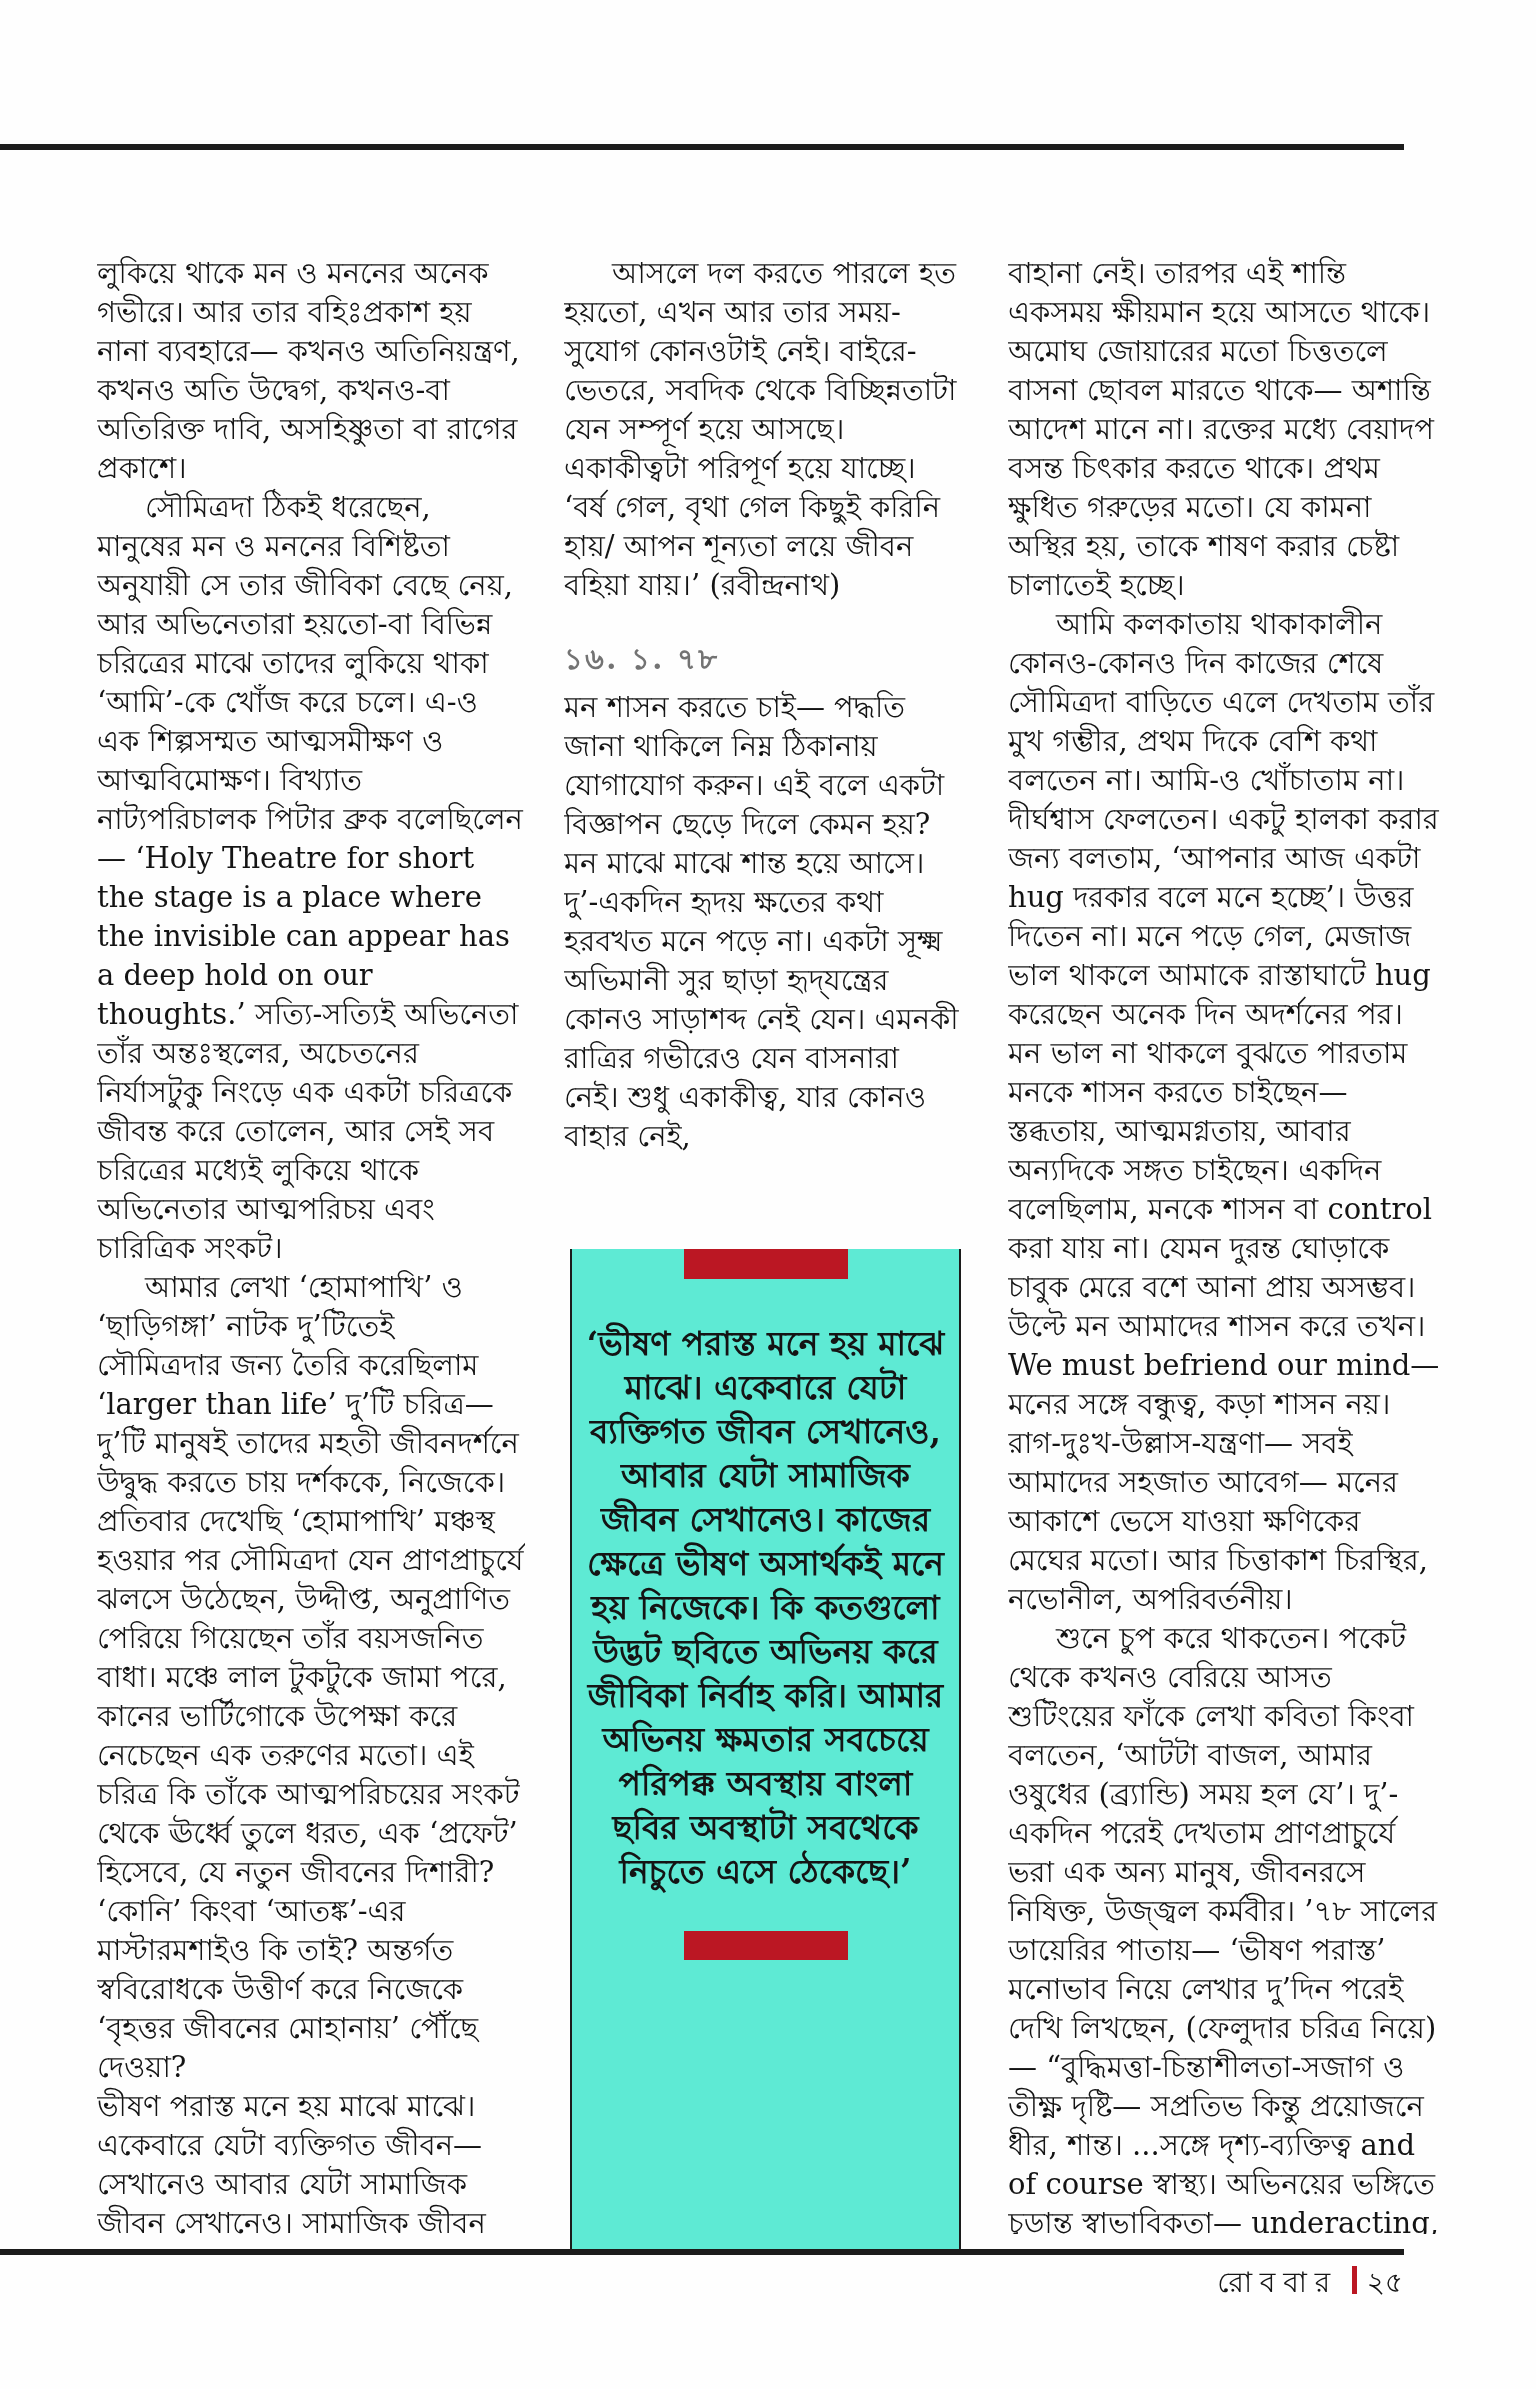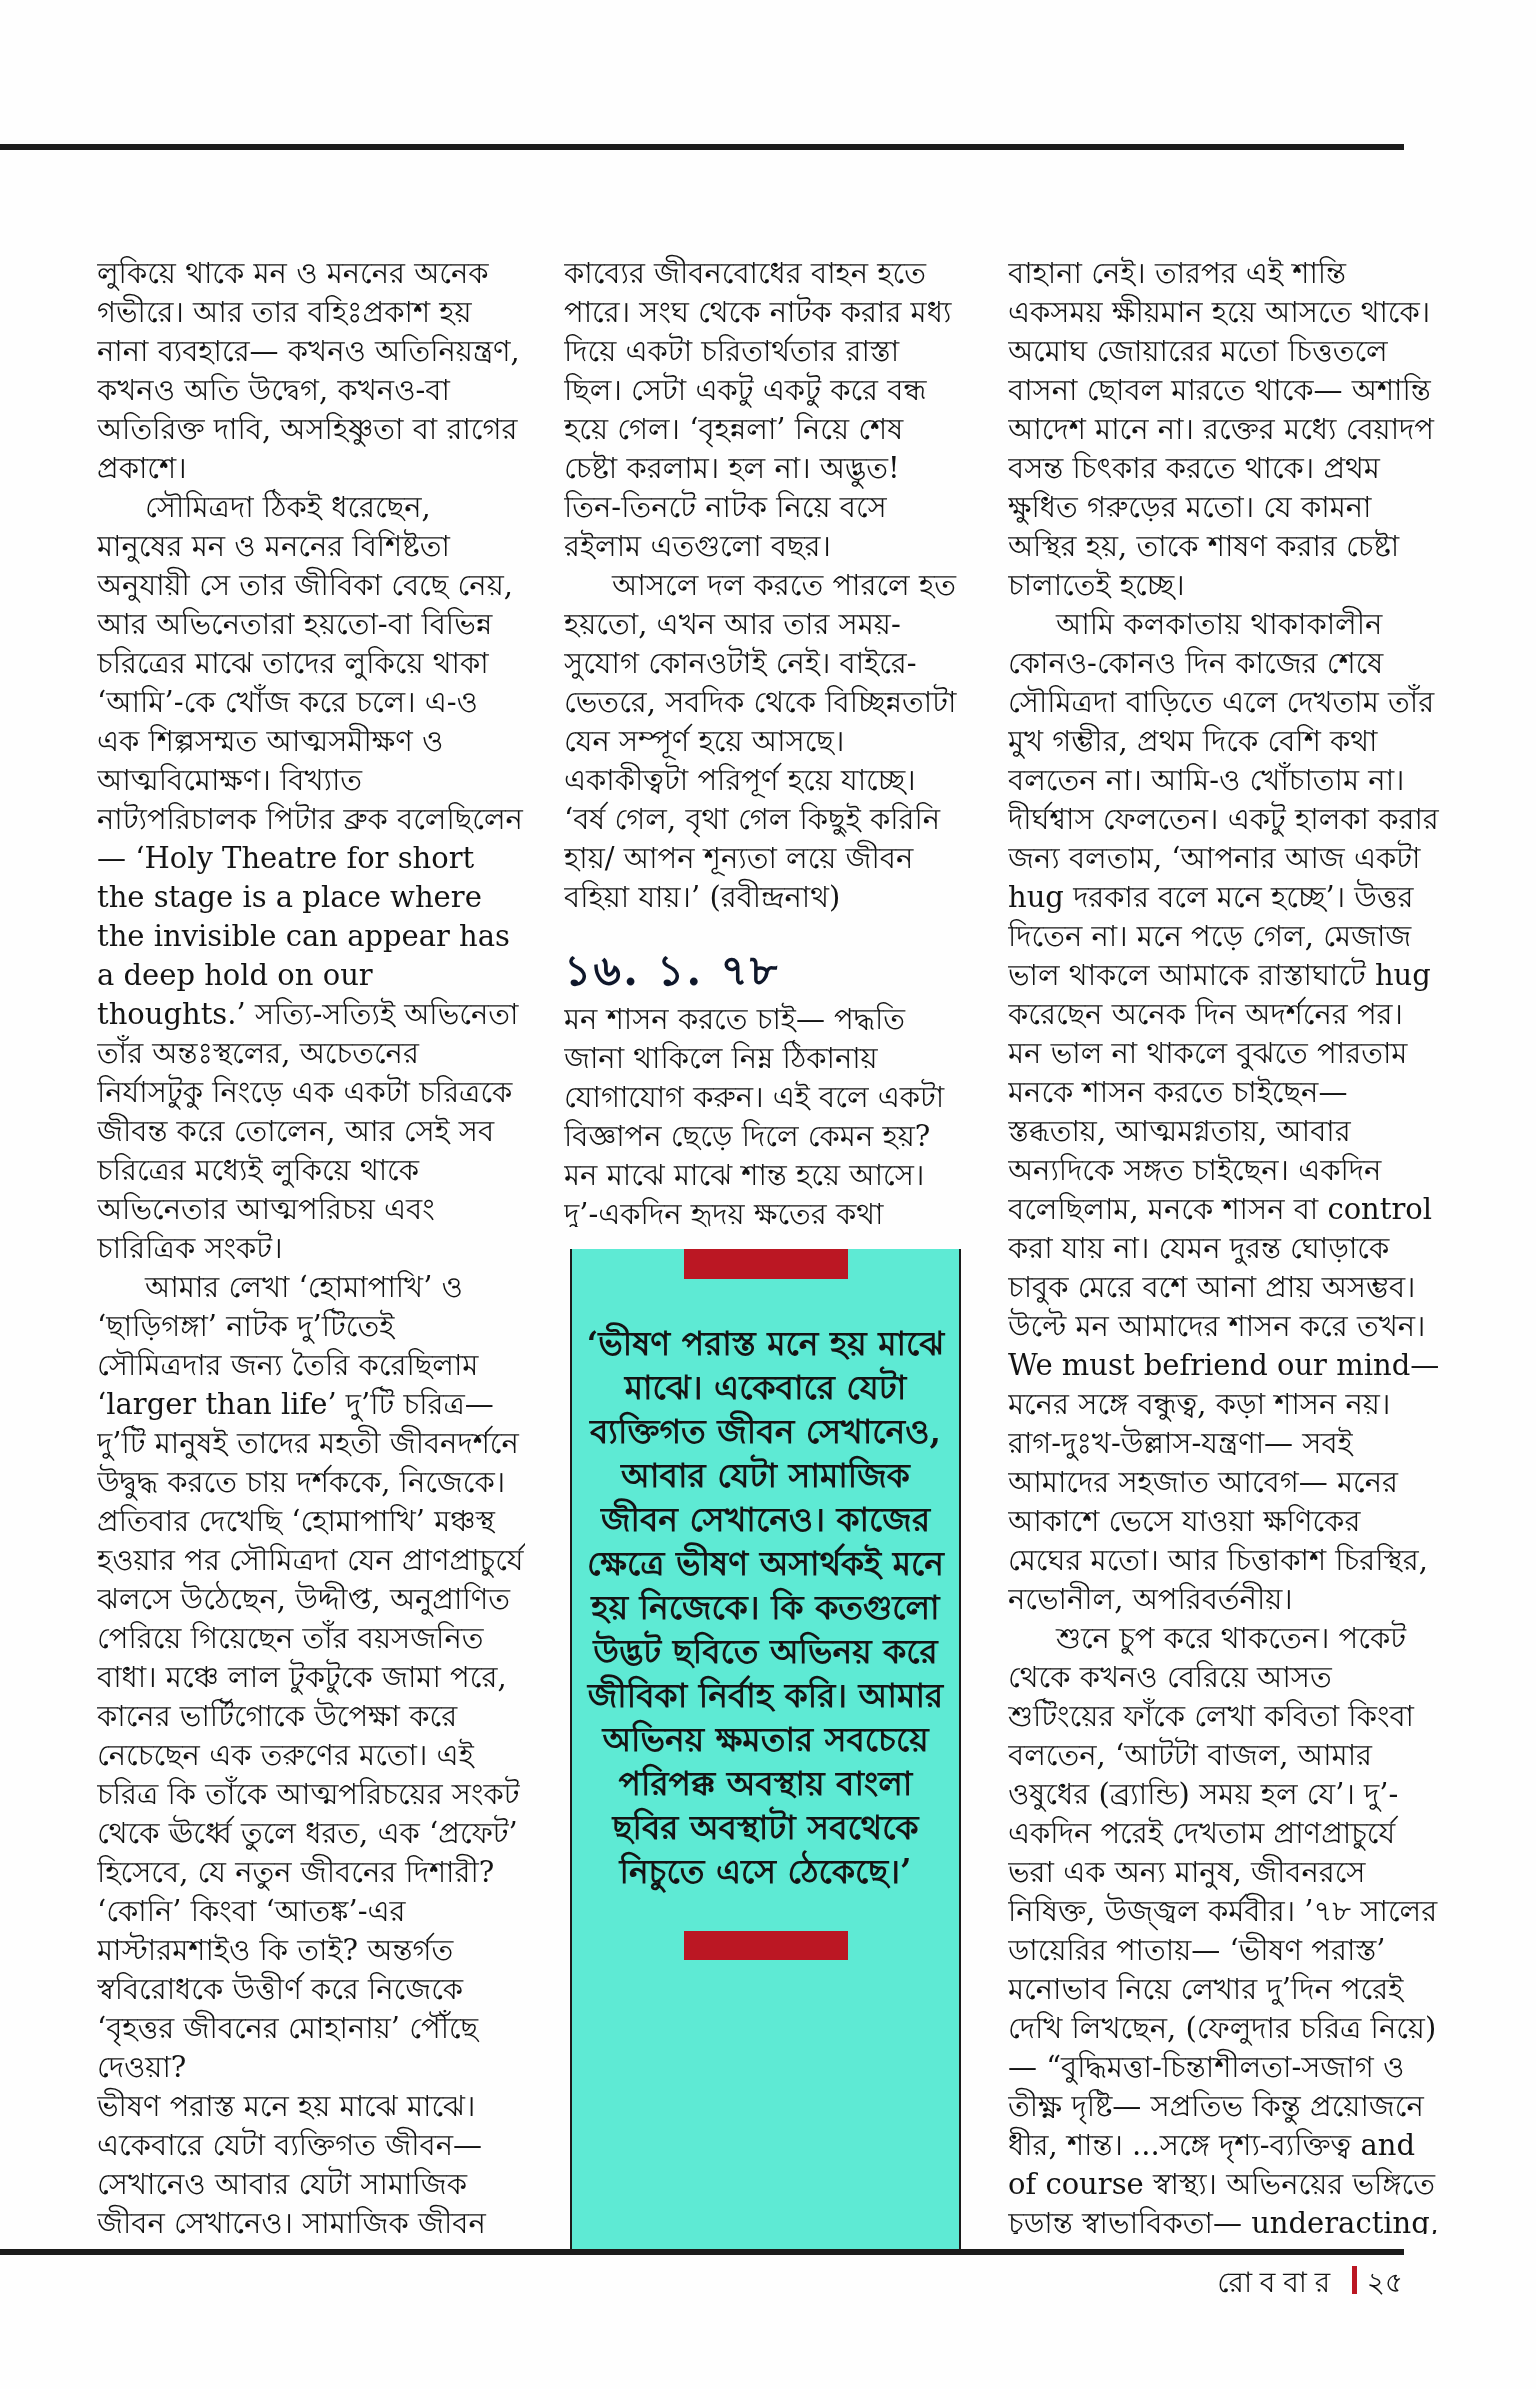--- a/index.html
+++ b/index.html
@@ -26,22 +26,22 @@
     overflow:hidden;
   }
   .col-1 { left:97px;  width:428px; height:1980px; }
   .col-2 { left:564px;  width:395px; height:973px; }
   .col-3 { left:1008px; width:434px; height:1980px; }
 
   .para { text-align:left; }
   .para.indent { text-indent:48px; }
 
   .date-heading {
-    color:#0f172a;
-    font-size:42px; line-height:36px;
+    color:#737373;
+    font-size:29px; line-height:36px;
     font-weight:bold;
     letter-spacing:2.3px;
     margin:36px 0 11px 0;
   }
 
   .pullquote {
     position:absolute;
     left:570px; top:1249px;
     width:391px; height:1004px;
     border-left:2.3px solid #1c1c1c;
@@ -84,21 +84,20 @@
   <div class="rule rule-top"></div>
 
   <div class="col col-1">
     <p class="para">লুকিয়ে থাকে মন ও মননের অনেক গভীরে। আর তার বহিঃপ্রকাশ হয় নানা ব্যবহারে— কখনও অতিনিয়ন্ত্রণ, কখনও অতি উদ্বেগ, কখনও-বা অতিরিক্ত দাবি, অসহিষ্ণুতা বা রাগের প্রকাশে।</p>
     <p class="para indent">সৌমিত্রদা ঠিকই ধরেছেন, মানুষের মন ও মননের বিশিষ্টতা অনুযায়ী সে তার জীবিকা বেছে নেয়, আর অভিনেতারা হয়তো-বা বিভিন্ন চরিত্রের মাঝে তাদের লুকিয়ে থাকা ‘আমি’-কে খোঁজ করে চলে। এ-ও এক শিল্পসম্মত আত্মসমীক্ষণ ও আত্মবিমোক্ষণ। বিখ্যাত নাট্যপরিচালক পিটার ব্রুক বলেছিলেন— ‘Holy Theatre for short the stage is a place where the invisible can appear has a deep hold on our thoughts.’ সত্যি-সত্যিই অভিনেতা তাঁর অন্তঃস্থলের, অচেতনের নির্যাসটুকু নিংড়ে এক একটা চরিত্রকে জীবন্ত করে তোলেন, আর সেই সব চরিত্রের মধ্যেই লুকিয়ে থাকে অভিনেতার আত্মপরিচয় এবং চারিত্রিক সংকট।</p>
     <p class="para indent">আমার লেখা ‘হোমাপাখি’ ও ‘ছাড়িগঙ্গা’ নাটক দু’টিতেই সৌমিত্রদার জন্য তৈরি করেছিলাম ‘larger than life’ দু’টি চরিত্র— দু’টি মানুষই তাদের মহতী জীবনদর্শনে উদ্বুদ্ধ করতে চায় দর্শককে, নিজেকে। প্রতিবার দেখেছি ‘হোমাপাখি’ মঞ্চস্থ হওয়ার পর সৌমিত্রদা যেন প্রাণপ্রাচুর্যে ঝলসে উঠেছেন, উদ্দীপ্ত, অনুপ্রাণিত পেরিয়ে গিয়েছেন তাঁর বয়সজনিত বাধা। মঞ্চে লাল টুকটুকে জামা পরে, কানের ভার্টিগোকে উপেক্ষা করে নেচেছেন এক তরুণের মতো। এই চরিত্র কি তাঁকে আত্মপরিচয়ের সংকট থেকে ঊর্ধ্বে তুলে ধরত, এক ‘প্রফেট’ হিসেবে, যে নতুন জীবনের দিশারী? ‘কোনি’ কিংবা ‘আতঙ্ক’-এর মাস্টারমশাইও কি তাই? অন্তর্গত স্ববিরোধকে উত্তীর্ণ করে নিজেকে ‘বৃহত্তর জীবনের মোহানায়’ পৌঁছে দেওয়া?</p>
     <p class="para">ভীষণ পরাস্ত মনে হয় মাঝে মাঝে। একেবারে যেটা ব্যক্তিগত জীবন— সেখানেও আবার যেটা সামাজিক জীবন সেখানেও। সামাজিক জীবন বলতে কী আর থাকতে পারে কাজ ছাড়া? সেই কাজের ক্ষেত্রেও ভীষণ অসার্থকই মনে হয় নিজেকে। কী কতগুলো উদ্ভট ছবিতে অভিনয় করে জীবিকা নির্বাহ করি। আমার অভিনয় ক্ষমতার সবচেয়ে পরিপক্ক অবস্থায় বাংলা ছবির অবস্থাটা সবথেকে নিচুতে এসে ঠেকেছে। এমন ছবি, এমন ভূমিকা পাই না, যা আমার</p>
   </div>
 
   <div class="col col-2">
-    <p class="para">কাব্যের জীবনবোধের বাহন হতে পারে। সংঘ থেকে নাটক করার মধ্য দিয়ে একটা চরিতার্থতার রাস্তা ছিল। সেটা একটু একটু করে বন্ধ হয়ে গেল। ‘বৃহন্নলা’ নিয়ে শেষ চেষ্টা করলাম। হল না। অদ্ভুত! তিন-তিনটে নাটক নিয়ে বসে রইলাম এতগুলো বছর।</p>
     <p class="para indent">আসলে দল করতে পারলে হত হয়তো, এখন আর তার সময়-সুযোগ কোনওটাই নেই। বাইরে-ভেতরে, সবদিক থেকে বিচ্ছিন্নতাটা যেন সম্পূর্ণ হয়ে আসছে। একাকীত্বটা পরিপূর্ণ হয়ে যাচ্ছে। ‘বর্ষ গেল, বৃথা গেল কিছুই করিনি হায়/ আপন শূন্যতা লয়ে জীবন বহিয়া যায়।’ (রবীন্দ্রনাথ)</p>
     <h3 class="date-heading">১৬. ১. ৭৮</h3>
     <p class="para">মন শাসন করতে চাই— পদ্ধতি জানা থাকিলে নিম্ন ঠিকানায় যোগাযোগ করুন। এই বলে একটা বিজ্ঞাপন ছেড়ে দিলে কেমন হয়? মন মাঝে মাঝে শান্ত হয়ে আসে। দু’-একদিন হৃদয় ক্ষতের কথা হরবখত মনে পড়ে না। একটা সূক্ষ্ম অভিমানী সুর ছাড়া হৃদ্‌যন্ত্রের কোনও সাড়াশব্দ নেই যেন। এমনকী রাত্রির গভীরেও যেন বাসনারা নেই। শুধু একাকীত্ব, যার কোনও বাহার নেই,</p>
   </div>
 
   <div class="col col-3">
     <p class="para">বাহানা নেই। তারপর এই শান্তি একসময় ক্ষীয়মান হয়ে আসতে থাকে। অমোঘ জোয়ারের মতো চিত্ততলে বাসনা ছোবল মারতে থাকে— অশান্তি আদেশ মানে না। রক্তের মধ্যে বেয়াদপ বসন্ত চিৎকার করতে থাকে। প্রথম ক্ষুধিত গরুড়ের মতো। যে কামনা অস্থির হয়, তাকে শাষণ করার চেষ্টা চালাতেই হচ্ছে।</p>
     <p class="para indent">আমি কলকাতায় থাকাকালীন কোনও-কোনও দিন কাজের শেষে সৌমিত্রদা বাড়িতে এলে দেখতাম তাঁর মুখ গম্ভীর, প্রথম দিকে বেশি কথা বলতেন না। আমি-ও খোঁচাতাম না। দীর্ঘশ্বাস ফেলতেন। একটু হালকা করার জন্য বলতাম, ‘আপনার আজ একটা hug দরকার বলে মনে হচ্ছে’। উত্তর দিতেন না। মনে পড়ে গেল, মেজাজ ভাল থাকলে আমাকে রাস্তাঘাটে hug করেছেন অনেক দিন অদর্শনের পর। মন ভাল না থাকলে বুঝতে পারতাম মনকে শাসন করতে চাইছেন— স্তব্ধতায়, আত্মমগ্নতায়, আবার অন্যদিকে সঙ্গত চাইছেন। একদিন বলেছিলাম, মনকে শাসন বা control করা যায় না। যেমন দুরন্ত ঘোড়াকে চাবুক মেরে বশে আনা প্রায় অসম্ভব। উল্টে মন আমাদের শাসন করে তখন। We must befriend our mind— মনের সঙ্গে বন্ধুত্ব, কড়া শাসন নয়। রাগ-দুঃখ-উল্লাস-যন্ত্রণা— সবই আমাদের সহজাত আবেগ— মনের আকাশে ভেসে যাওয়া ক্ষণিকের মেঘের মতো। আর চিত্তাকাশ চিরস্থির, নভোনীল, অপরিবর্তনীয়।</p>
     <p class="para indent">শুনে চুপ করে থাকতেন। পকেট থেকে কখনও বেরিয়ে আসত শুটিংয়ের ফাঁকে লেখা কবিতা কিংবা বলতেন, ‘আটটা বাজল, আমার ওষুধের (ব্র্যান্ডি) সময় হল যে’। দু’-একদিন পরেই দেখতাম প্রাণপ্রাচুর্যে ভরা এক অন্য মানুষ, জীবনরসে নিষিক্ত, উজ্জ্বল কর্মবীর। ’৭৮ সালের ডায়েরির পাতায়— ‘ভীষণ পরাস্ত’ মনোভাব নিয়ে লেখার দু’দিন পরেই দেখি লিখছেন, (ফেলুদার চরিত্র নিয়ে)— “বুদ্ধিমত্তা-চিন্তাশীলতা-সজাগ ও তীক্ষ্ণ দৃষ্টি— সপ্রতিভ কিন্তু প্রয়োজনে ধীর, শান্ত। ...সঙ্গে দৃশ্য-ব্যক্তিত্ব and of course স্বাস্থ্য। অভিনয়ের ভঙ্গিতে চূড়ান্ত স্বাভাবিকতা— underacting, script যতবার সম্ভব পড়া— যাতে সিকোয়েন্সগুলো জলের মতো মনে থাকে। মছলির ছদ্মবেশে মনুর মুখভঙ্গির দু’-একটা typical জিনিস রাখতে হবে। আজ টেস্টের সময়ও দেখে রেখেছি চোখ পাকানোর, ঠোঁট মুড়ে হাসা, এগুলো ব্যবহার করব। গলাটাও</p>
   </div>

